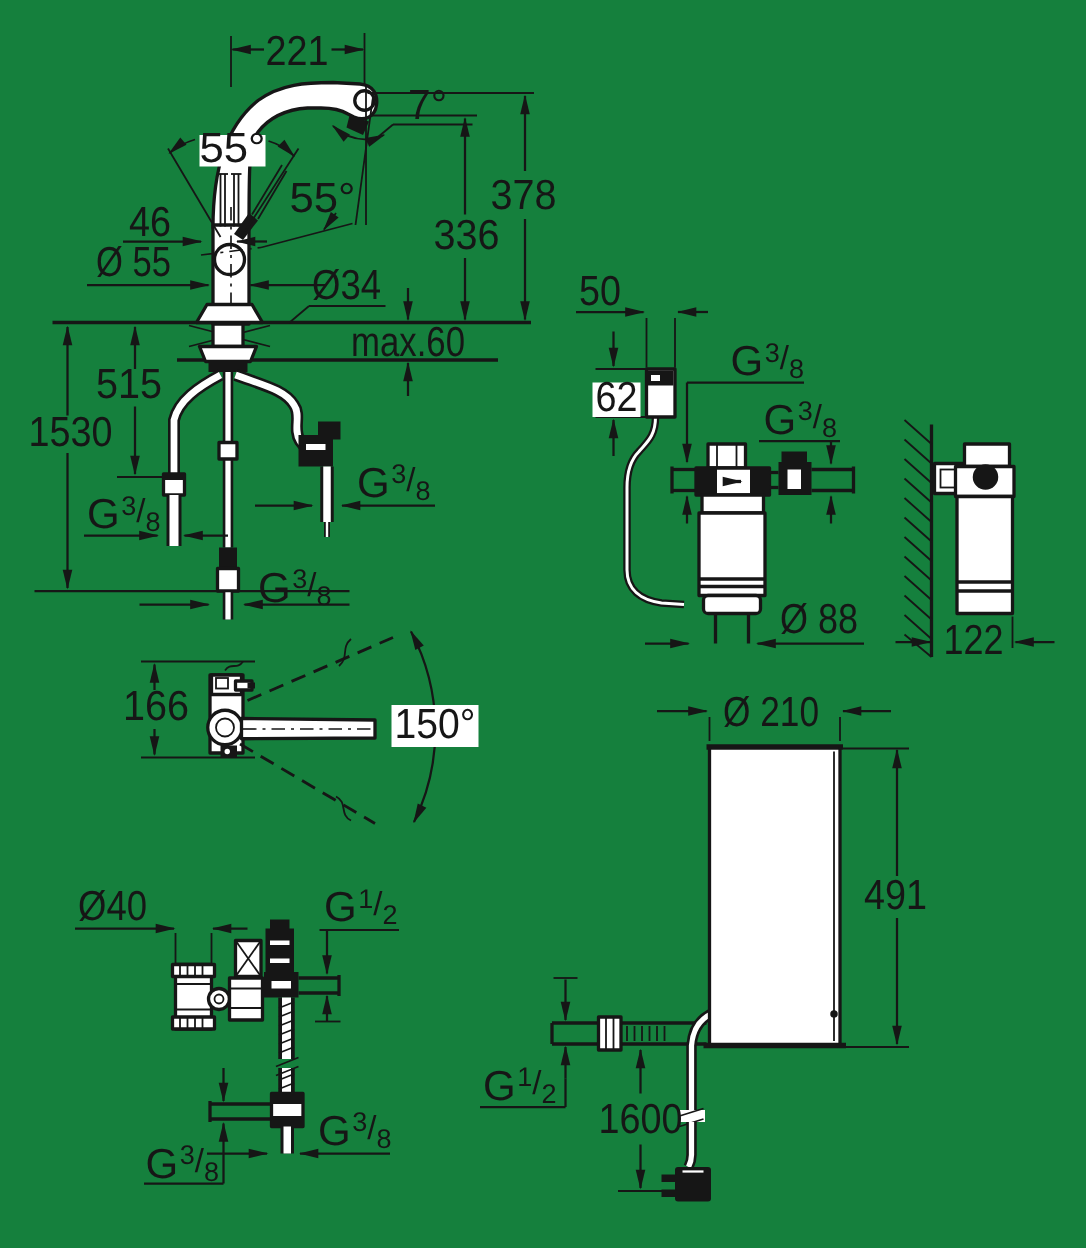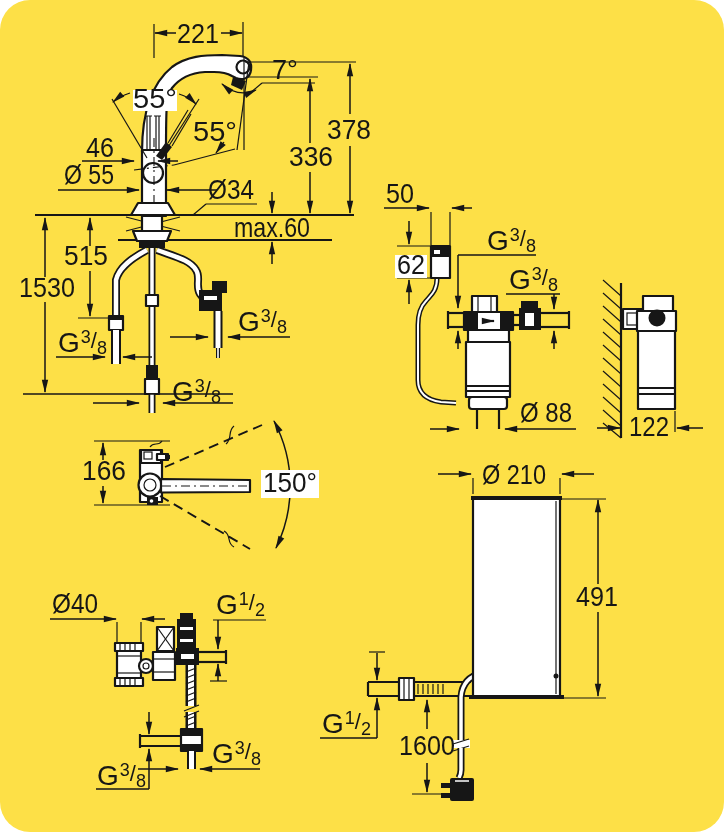--- a/index.html
+++ b/index.html
@@ -1,16 +1,16 @@
 <!DOCTYPE html>
 <html><head>
 <meta charset="utf-8">
 <style>
   html,body{margin:0;padding:0;background:#fff;}
-  .stage{width:724px;height:832px;background:#fde047;position:relative;overflow:hidden;border-radius:30px;}
+  .stage{width:724px;height:832px;background:#15803d;position:relative;overflow:hidden;}
   svg{display:block;}
   svg text{font-family:"Liberation Sans",sans-serif;font-size:28px;fill:#161616;}
   .tm{text-anchor:middle;}
   .sup,.sub{font-size:18px;}
   .sl{font-size:22px;}
   
   .o{stroke:#161616;stroke-width:2.2;fill:none;stroke-linejoin:round;}
   .of{stroke:#161616;stroke-width:2.2;fill:#fff;stroke-linejoin:round;}
   .ob{fill:#161616;stroke:none;}
   .wf{fill:#fff;stroke:none;}

